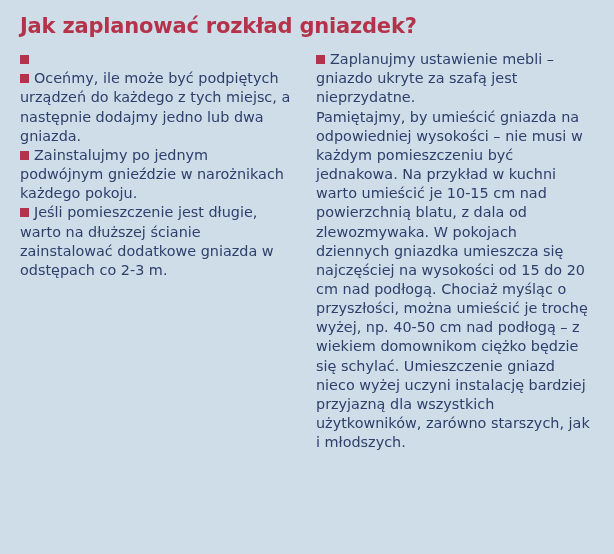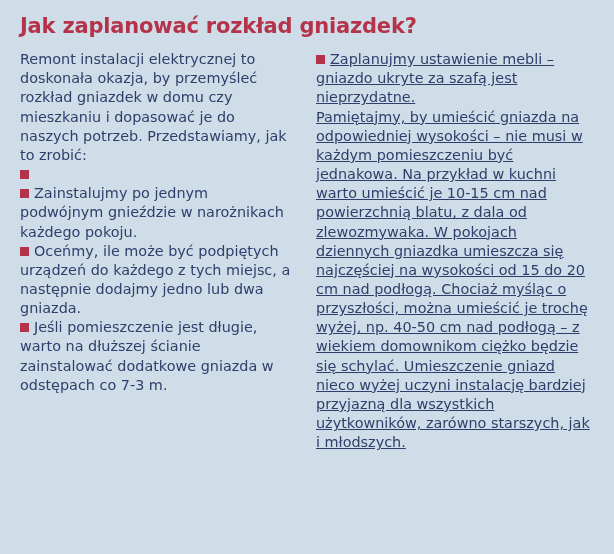--- a/index.html
+++ b/index.html
@@ -34,21 +34,21 @@
     gap: 24px;
     align-items: flex-start;
   }
   .col {
     width: 274px;
     font-size: 14.4px;
     line-height: 1.33;
     color: #2e3f6b;
   }
   .col-left { width: 272px; }
-  .col-right { width: 278px; text-decoration: underline; }
+  .col-right { width: 278px; }
   .para {
     margin: 0 0 0 0;
     text-align: left;
   }
   .bullet-item {
     margin: 0;
     text-indent: 0;
     padding-left: 0;
   }
   .sq {
@@ -64,25 +64,24 @@
 </head>
 <body>
 
 <div class="page">
 
   <h1 class="title">Jak zaplanować rozkład gniazdek?</h1>
 
   <div class="columns">
 
     <div class="col col-left">
-      <p class="para">Remont instalacji elektrycznej to doskonała okazja, by przemyśleć rozkład gniazdek w domu czy mieszkaniu i dopasować je do naszych potrzeb. Przedstawiamy, jak to zrobić:</p>
       <p class="bullet-item"><span class="sq"></span></p>
+      <p class="bullet-item"><span class="sq"></span><span>Oceńmy, ile może być podpiętych urządzeń do każdego z tych miejsc, a następnie dodajmy jedno lub dwa gniazda.</span></p>
       <p class="bullet-item"><span class="sq"></span><span>Zainstalujmy po jednym podwójnym gnieździe w narożnikach każdego pokoju.</span></p>
-      <p class="bullet-item"><span class="sq"></span><span>Oceńmy, ile może być podpiętych urządzeń do każdego z tych miejsc, a następnie dodajmy jedno lub dwa gniazda.</span></p>
-      <p class="bullet-item"><span class="sq"></span><span>Jeśli pomieszczenie jest długie, warto na dłuższej ścianie zainstalować dodatkowe gniazda w odstępach co 7-3 m.</span></p>
+      <p class="bullet-item"><span class="sq"></span><span>Jeśli pomieszczenie jest długie, warto na dłuższej ścianie zainstalować dodatkowe gniazda w odstępach co 2-3 m.</span></p>
     </div>
 
     <div class="col col-right">
       <p class="bullet-item"><span class="sq"></span><span>Zaplanujmy ustawienie mebli – gniazdo ukryte za szafą jest nieprzydatne.</span></p>
       <p class="para">Pamiętajmy, by umieścić gniazda na odpowiedniej wysokości – nie musi w każdym pomieszczeniu być jednakowa. Na przykład w kuchni warto umieścić je 10-15 cm nad powierzchnią blatu, z dala od zlewozmywaka. W pokojach dziennych gniazdka umieszcza się najczęściej na wysokości od 15 do 20 cm nad podłogą. Chociaż myśląc o przyszłości, można umieścić je trochę wyżej, np. 40-50 cm nad podłogą – z wiekiem domownikom ciężko będzie się schylać. Umieszczenie gniazd nieco wyżej uczyni instalację bardziej przyjazną dla wszystkich użytkowników, zarówno starszych, jak i młodszych.</p>
     </div>
 
   </div>
 </div>
 

